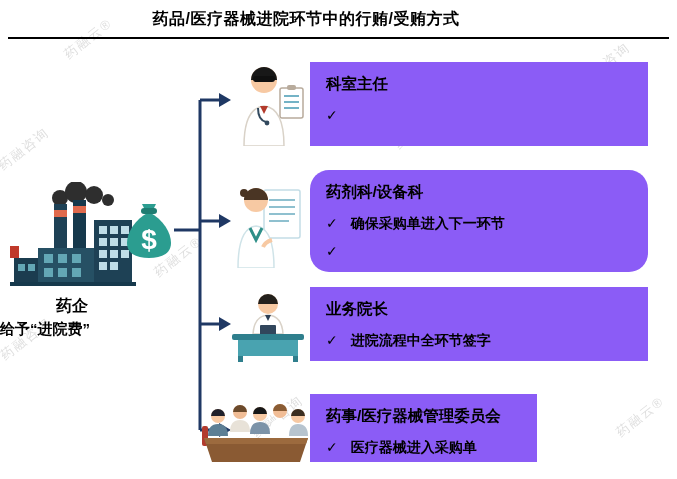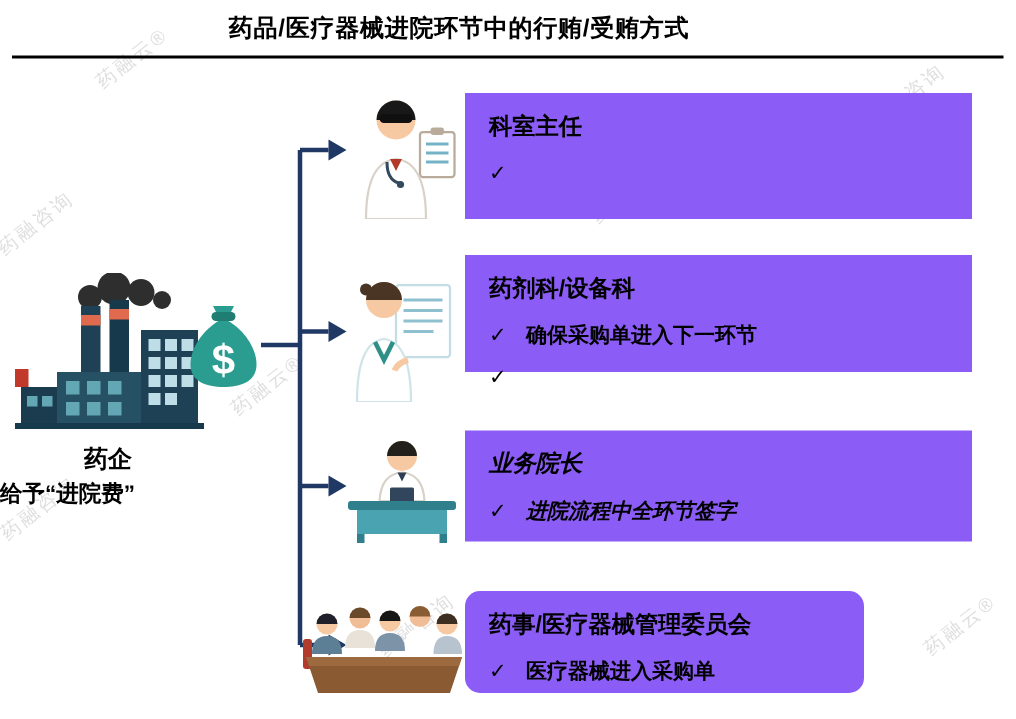--- a/index.html
+++ b/index.html
@@ -22,23 +22,23 @@
 
   .row-icon{position:absolute;}
   .icon-1{left:236px;top:62px;width:70px;height:84px;}
   .icon-2{left:234px;top:180px;width:72px;height:88px;}
   .icon-3{left:226px;top:292px;width:84px;height:70px;}
   .icon-4{left:202px;top:398px;width:108px;height:66px;}
 
   .info-box{position:absolute;left:310px;background:#8b5cf6;box-sizing:border-box;
             padding:12px 16px 10px 16px;}
   .box-1{top:62px;width:338px;height:84px;}
-  .box-2{top:170px;width:338px;height:78px;}
-  .box-3{top:287px;width:338px;height:74px;font-style:italic;}
-  .box-4{top:394px;width:266px;height:68px;border-radius:10px;}
+  .box-2{top:170px;width:338px;height:102px;border-radius:19px;}
+  .box-3{top:287px;width:338px;height:74px;}
+  .box-4{top:394px;width:227px;height:68px;}
   .box-title{font-size:15.5px;font-weight:bold;margin-bottom:11px;}
   .box-item{display:flex;align-items:flex-start;gap:13px;font-size:14px;font-weight:bold;
             margin-top:9px;line-height:1.35;}
   .check{flex:0 0 auto;}
 
   .wm{position:absolute;color:#c9c9c9;opacity:.6;font-size:13px;letter-spacing:2px;
       transform:rotate(-38deg);pointer-events:none;white-space:nowrap;}
 </style>
 </head>
 <body>

